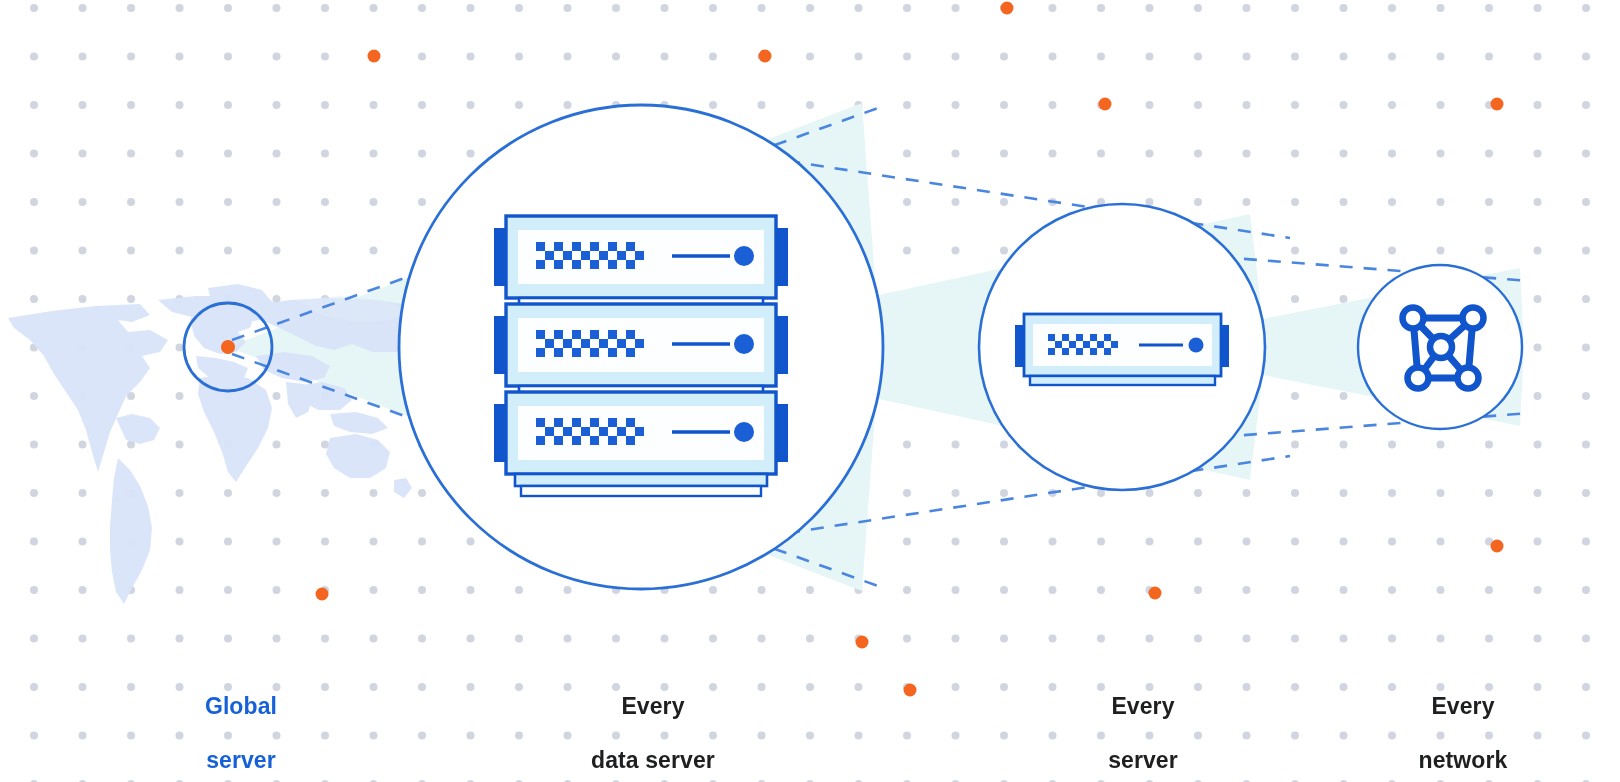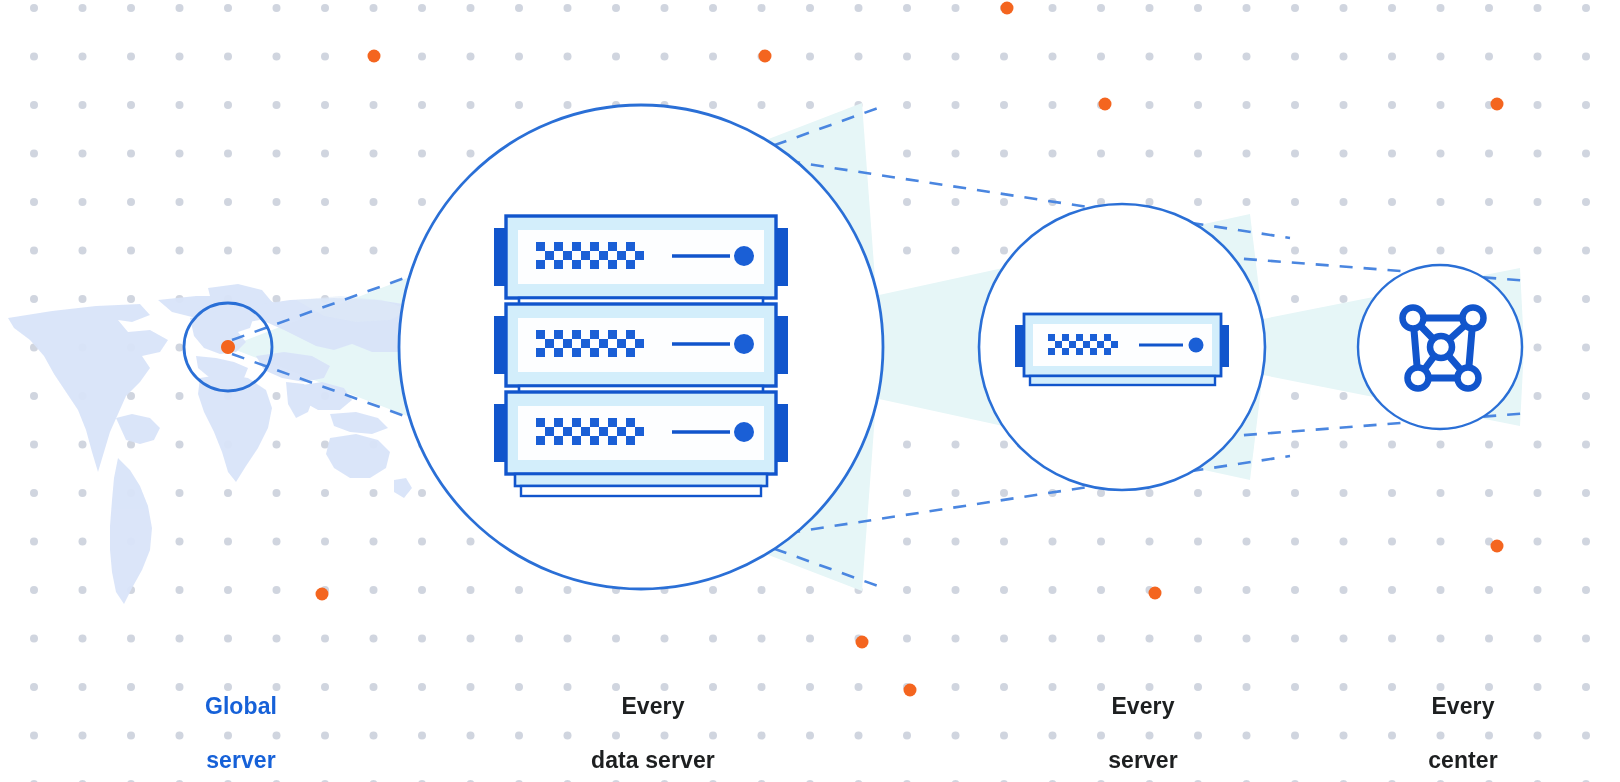--- a/index.html
+++ b/index.html
@@ -886,16 +886,16 @@
     <span>data server</span>
   </div>
 
   <div class="caption dark" id="cap-server">
     <span>Every</span><br>
     <span>server</span>
   </div>
 
   <div class="caption dark" id="cap-service">
     <span>Every</span><br>
-    <span>center</span>
+    <span>network</span>
   </div>
 
 </div>
 
 </body></html>

